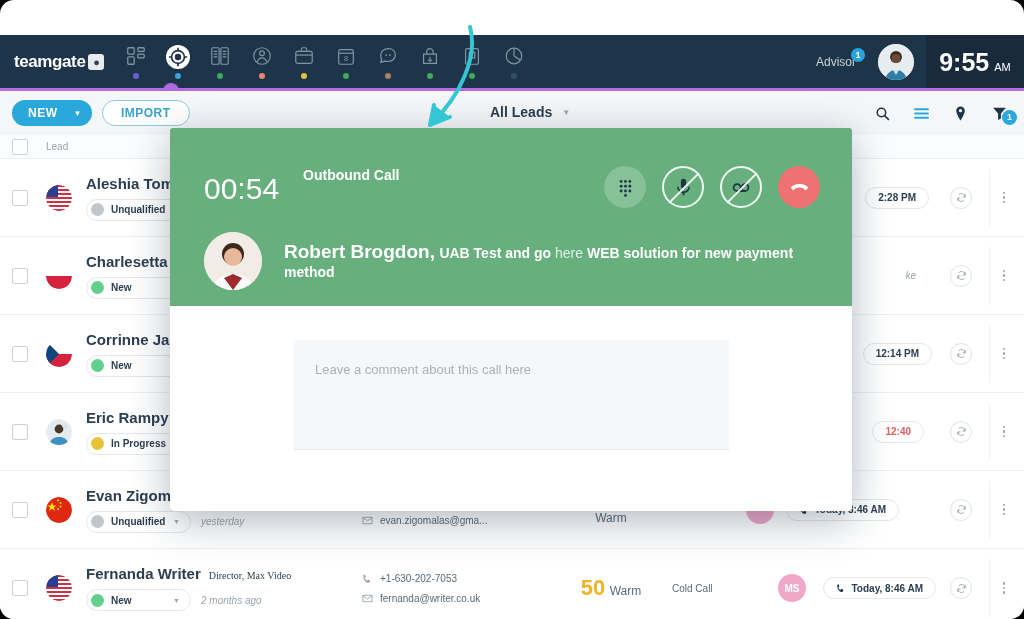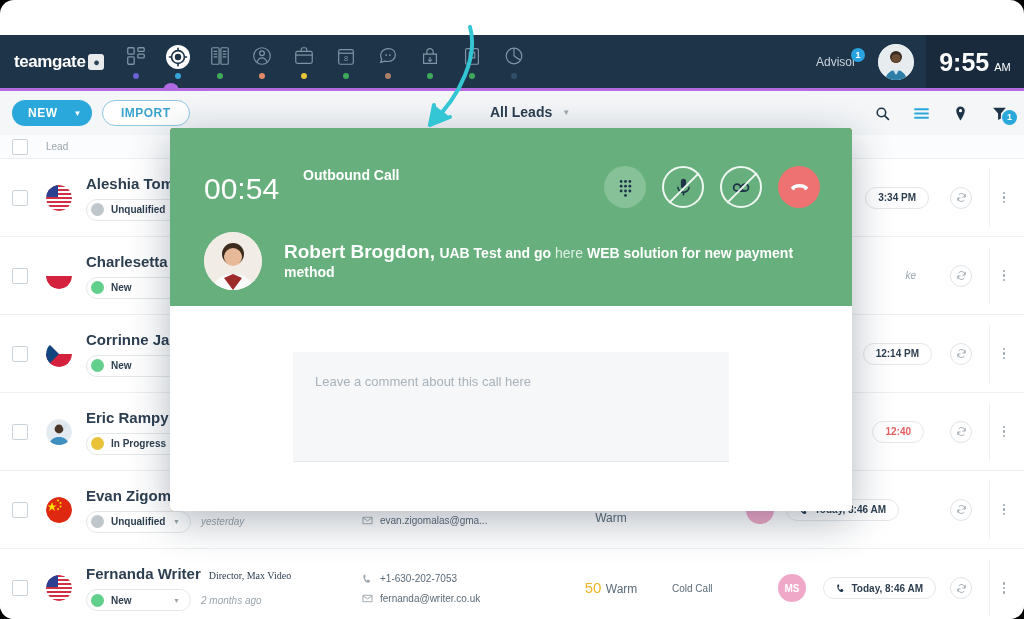--- a/index.html
+++ b/index.html
@@ -159,21 +159,21 @@
 
   .contact-block { width: 200px; margin-left: 10px; }
   .contact-line {
     display: flex; align-items: center; gap: 7px;
     font-size: 10px; color: #5a6b78; margin-bottom: 9px;
   }
   .contact-line:last-child { margin-bottom: 0; }
   .contact-line svg { width: 11px; height: 11px; flex-shrink: 0; }
 
   .score-block { width: 70px; text-align: center; }
-  .score-num { font-size: 15px; font-weight: normal; color: #f0b429; }
+  .score-num { font-size: 22px; font-weight: bold; color: #f0b429; }
   .score-lbl { font-size: 12px; color: #5a6b78; margin-top: 2px; }
   .source { width: 100px; font-size: 10px; color: #5a6b78; }
   .owner-av {
     width: 28px; height: 28px; border-radius: 50%;
     display: flex; align-items: center; justify-content: center;
     font-size: 10px; font-weight: bold; color: #fff;
     background: #f0a8c8; flex-shrink: 0;
   }
   .time-pill {
     margin-left: 12px; height: 22px; border: 1px solid #e3e8eb; border-radius: 11px;
@@ -238,21 +238,21 @@
     display: flex; align-items: center; margin-top: 26px;
   }
   .contact-av {
     width: 58px; height: 58px; border-radius: 50%; overflow: hidden;
     background: #f3efe9; flex-shrink: 0; position: relative;
   }
   .contact-info { margin-left: 22px; }
   .contact-name { font-size: 19px; color: #fff; font-weight: bold; }
   .contact-sub { font-size: 14px; color: #fff; font-weight: bold; margin-top: 9px; }
   .contact-sub .lite { font-weight: normal; color: #dff0e5; }
-  .modal-body { height: 205px; background: #fff; padding: 46px 0 0 0; }
+  .modal-body { height: 205px; background: #fff; padding: 34px 0 0 0; }
   .comment-box {
     margin: 0 auto; width: 436px; height: 110px;
     background: #f5f7f9; border-bottom: 1px solid #e6eaee;
     padding: 22px 22px 0 22px;
     font-size: 13px; color: #a8b2ba;
   }
 
   
   .arrow-anno { position: absolute; left: 400px; top: 25px; z-index: 60; pointer-events: none; }
 </style>
@@ -471,21 +471,21 @@
           <span class="lead-name">Aleshia Tomkiewicz</span>
         </span>
       <span class="status-line">
         <span class="status-pill">
           <span class="status-dot" style="background:#bfc7cc"></span>
           <span class="status-txt">Unqualified</span>
         </span>
       </span>
     </span>
     <span class="time-pill" style="position:absolute;right:95px">
-      <span>3:34 PM</span>
+      <span>2:28 PM</span>
     </span>
     <span class="row-divider-v"></span>
     <span class="refresh-ico">
       <svg viewBox="0 0 24 24" fill="none" stroke="#9aa5ad" stroke-width="2">
           <path d="M20 11A8 8 0 0 0 6 6M4 13a8 8 0 0 0 14 5"></path>
           <path d="M20 4v7h-6M4 20v-7h6"></path>
         </svg>
     </span>
     <span class="kebab">
         <i></i>

